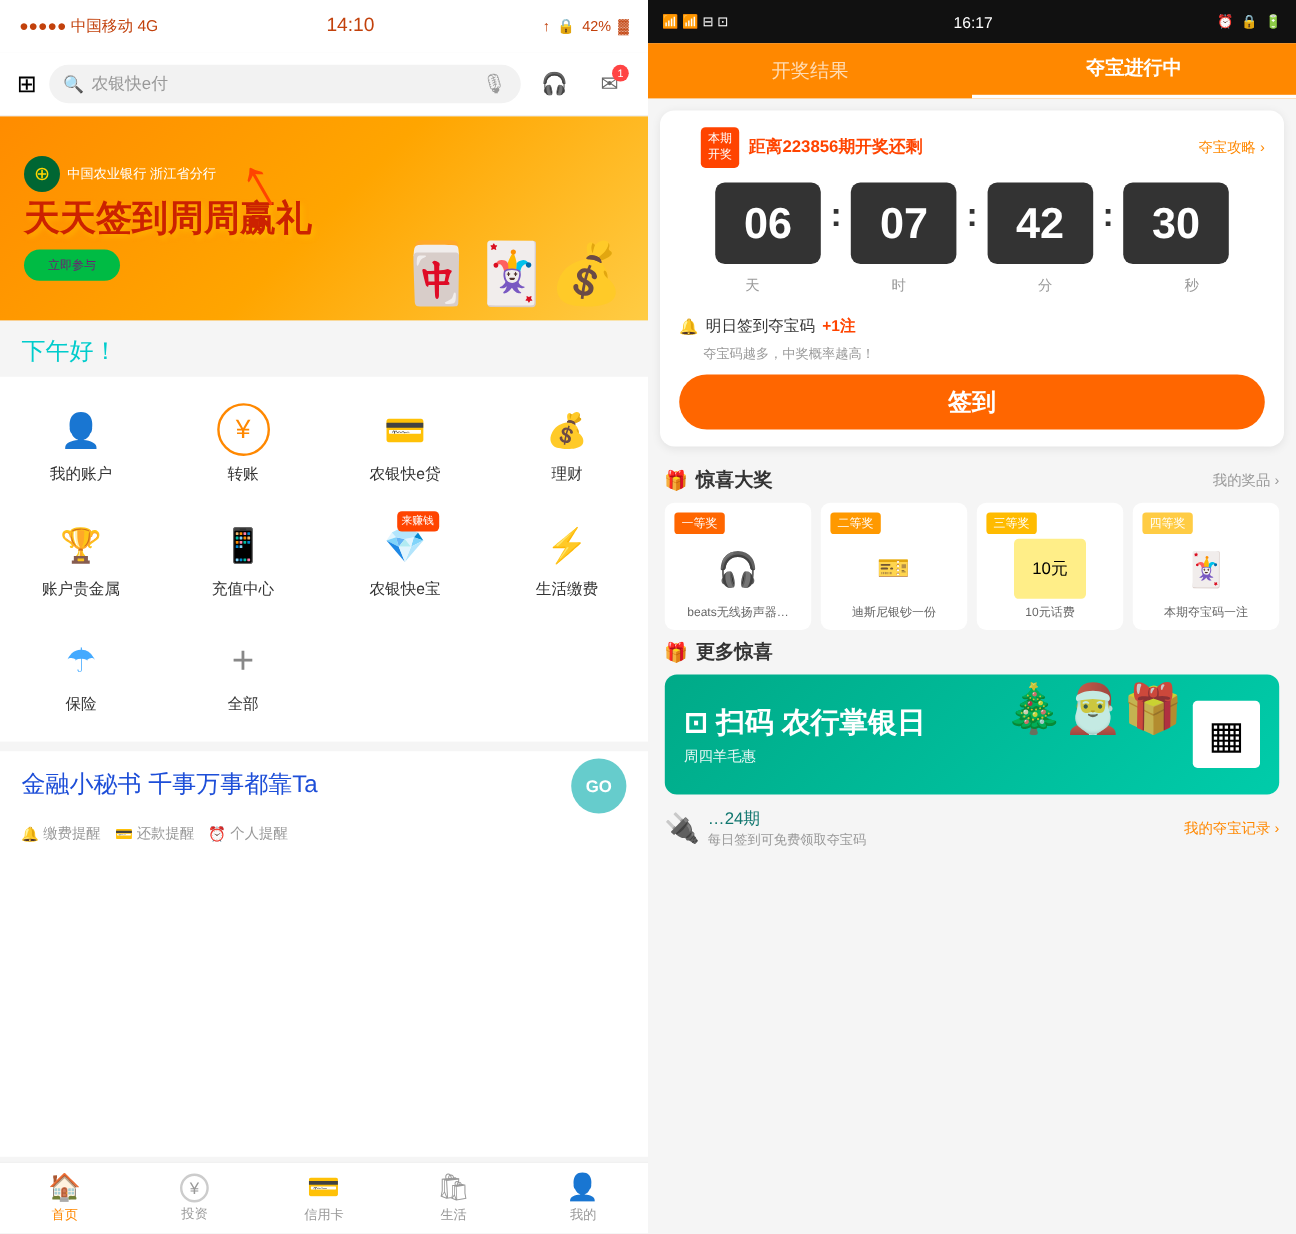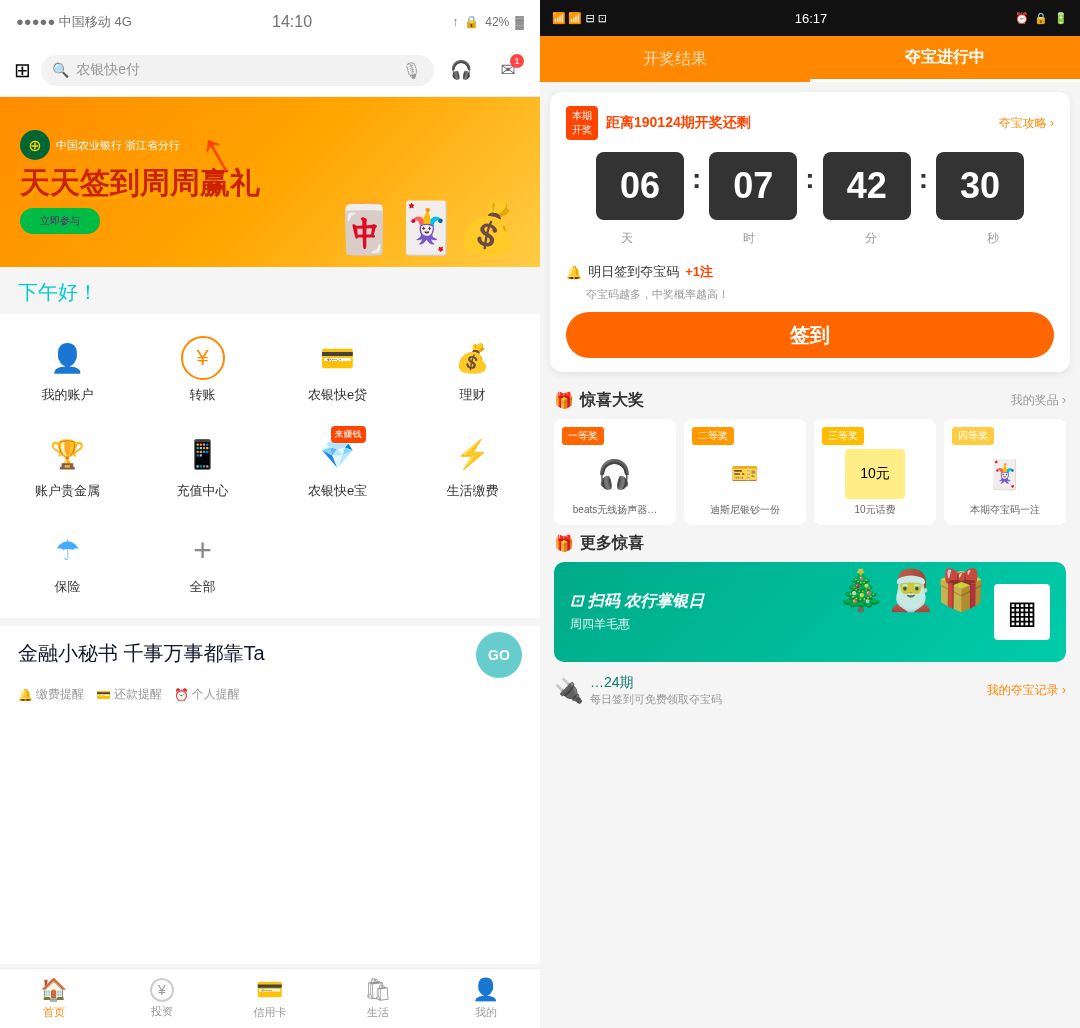--- a/index.html
+++ b/index.html
@@ -24,21 +24,21 @@
     }
 
     .status-bar {
       background: white;
       height: 44px;
       display: flex;
       align-items: center;
       justify-content: space-between;
       padding: 0 16px;
       font-size: 13px;
-      color: #737373;
+      color: #c2410c;
     }
     .status-bar-left { display: flex; align-items: center; gap: 4px; }
     .status-bar-center { font-size: 16px; font-weight: 500; }
     .status-bar-right { display: flex; align-items: center; gap: 6px; font-size: 12px; }
 
     .search-bar {
       background: white;
       padding: 8px 14px;
       display: flex;
       align-items: center;
@@ -156,21 +156,21 @@
     }
 
     .secretary-section {
       background: white;
       margin: 4px 0;
       padding: 14px 18px;
       flex: 1;
     }
     .secretary-title {
       font-size: 20px;
-      color: #0f172a;
+      color: #1d4ed8;
       font-weight: 300;
       margin-bottom: 10px;
     }
     .secretary-go {
       float: right;
       width: 46px; height: 46px;
       background: #66cccc;
       border-radius: 50%;
       display: flex; align-items: center; justify-content: center;
       color: white; font-size: 14px; font-weight: bold;
@@ -346,21 +346,21 @@
       border-radius: 10px;
       height: 100px;
       display: flex; align-items: center; justify-content: space-between;
       padding: 0 16px;
       overflow: hidden;
       position: relative;
     }
     .more-banner-left {
       display: flex; flex-direction: column; gap: 4px;
     }
-    .more-banner-title { font-size: 16px; font-weight: 800; color: white; font-style: italic; }
+    .more-banner-title { font-size: 24px; font-weight: 800; color: white; }
     .more-banner-subtitle { font-size: 12px; color: rgba(255,255,255,0.9); }
     .qr-box {
       width: 56px; height: 56px;
       background: white;
       border-radius: 4px;
       display: flex; align-items: center; justify-content: center;
       font-size: 32px;
     }
     .more-banner-deco {
       position: absolute; right: 80px; top: 5px;
@@ -538,24 +538,24 @@
   </div>
 
   <div class="right-tabs">
     <div class="right-tab">开奖结果</div>
     <div class="right-tab active">夺宝进行中</div>
   </div>
 
   <div class="countdown-card">
     <div class="countdown-header">
       <div class="countdown-label">
-        <div class="period-badge" style="white-space:pre-line;">本期
+        <div class="period-badge" style="white-space:pre-line;margin-left:18px;">本期
 开奖</div>
         <div class="countdown-title">
-          <span>距离</span><span style="color:#ff4400;font-weight:bold;">190124</span><span>期开奖还剩</span>
+          <span>距离</span><span style="color:#ff4400;font-weight:bold;">223856</span><span>期开奖还剩</span>
         </div>
       </div>
       <span class="strategy-link">夺宝攻略 ›</span>
     </div>
 
     <div class="countdown-numbers">
       <div class="count-box">
         <span>06</span>
       </div>
       <span class="count-sep">:</span>

